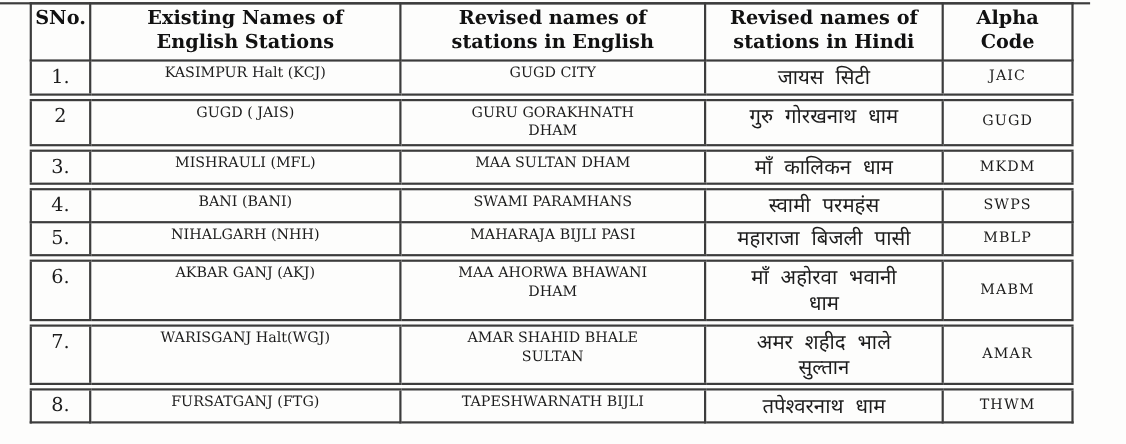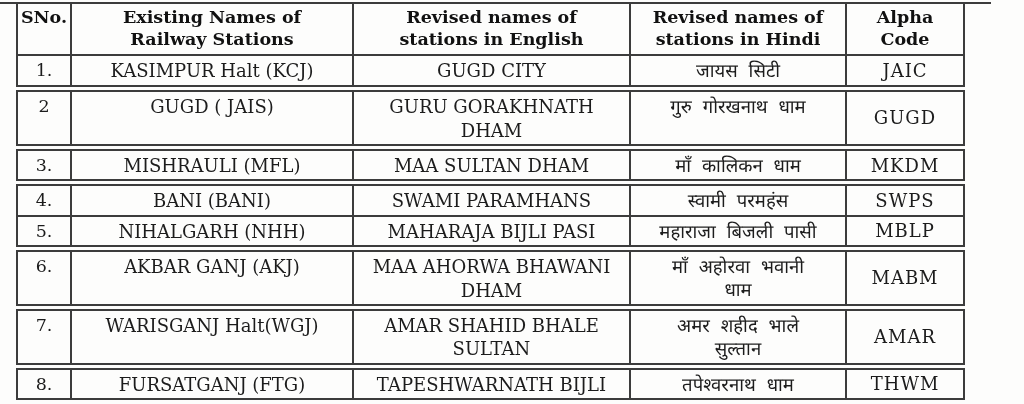--- a/index.html
+++ b/index.html
@@ -19,21 +19,21 @@
   }
   
   .top-rule {
     position: absolute;
     left: 0; top: 2px;
     width: 991px; height: 2px;
     background: #3c3c3c;
   }
   table.stations {
     position: absolute;
-    left: 16px; top: 2px;
+    left: 27px; top: 2px;
     border-collapse: collapse;
     table-layout: fixed;
     background: transparent;
   }
   col.c-sno   { width: 54px;  }
   col.c-exist { width: 282px; }
   col.c-en    { width: 277px; }
   col.c-hi    { width: 216px; }
   col.c-alpha { width: 118px; }
 
@@ -47,21 +47,21 @@
     font-family: "DejaVu Serif", serif;
     font-weight: bold;
     font-size: 17.5px;
     line-height: 1.28;
     color: #111111;
     vertical-align: top;
     padding: 2px 1px 3px;
     height: 44px;
   }
   tbody td {
-    font-size: 18px;
+    font-size: 13px;
     line-height: 1.3;
     vertical-align: top;
     padding: 3px 2px 2px;
   }
   td.sno      { font-size: 17.5px; }
   td.hindi    { font-size: 18.5px; word-spacing: 5px; line-height: 1.25; margin-top: 46px; }
   td.alpha    { vertical-align: middle; letter-spacing: 1px; padding-top: 2px; }
 
   
   tr.h-r1 td { height: 34px; }
@@ -87,21 +87,21 @@
       <col class="c-sno">
         <col class="c-exist">
         <col class="c-en">
         <col class="c-hi">
         <col class="c-alpha">
     </colgroup>
     <thead>
       <tr>
         <th>SNo.</th>
         <th>Existing Names of
-Railway Stations</th>
+English Stations</th>
         <th>Revised names of
 stations in English</th>
         <th>Revised names of
 stations in Hindi</th>
         <th>Alpha
 Code</th>
       </tr>
     </thead>
     <tbody>
       <tr class="h-r1 gap">

